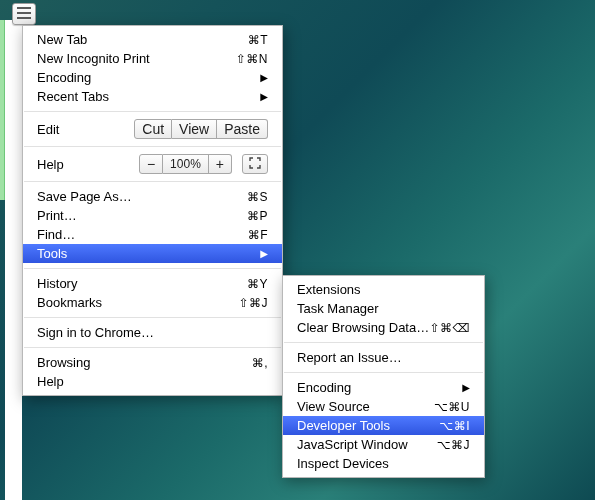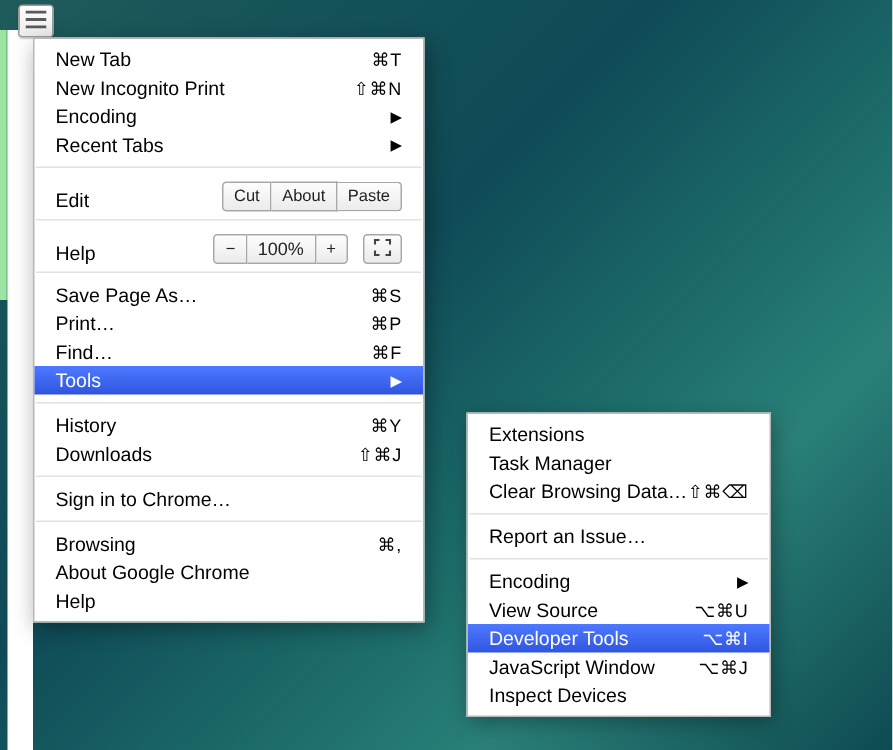--- a/index.html
+++ b/index.html
@@ -17,34 +17,34 @@
     box-shadow: inset 0 1px 0 #fff, 0 1px 1px rgba(0,0,0,0.2);
     display:flex; align-items:center; justify-content:center;
   }
   .hamburger-btn svg { width:14px; height:12px; }
   .menu {
     position:absolute; background:#fff; border:1px solid #b8b8b8;
     box-shadow: 2px 4px 14px rgba(0,0,0,0.35);
     padding: 4px 0;
   }
   .main-menu { left:22px; top:25px; width:261px; }
-  .sub-menu { left:282px; top:275px; width:203px;margin-left:29px; }
+  .sub-menu { left:282px; top:275px; width:203px; }
   .row { display:flex; align-items:center; height:19px; padding:0 14px; color:#000; white-space:nowrap; }
   .row .label { flex:1; }
   .row .shortcut { color:#000; font-size:12px; letter-spacing:0.5px; text-align:right; }
   .row .arrow { margin-left:auto; font-size:10px; color:#000; }
   .row.highlight { background:#3a63f0; background:linear-gradient(#4e79ff,#2f55e0); color:#fff;gap:23px; }
   .row.highlight .shortcut, .row.highlight .arrow { color:#fff; }
   .sep { height:1px; margin:5px 1px; background:#e1e1e1; }
-  .edit-row, .zoom-row { display:flex; align-items:flex-end; height:24px; padding:0 14px; }
+  .edit-row, .zoom-row { display:flex; align-items:center; height:24px; padding:0 14px; }
   .edit-row .label, .zoom-row .label { flex:1; }
   .btn-group { display:flex; }
   .btn {
     height:20px; background:linear-gradient(#fdfdfd,#ebebeb);
-    border:1px solid #a7a7a7; font-size:11px; padding:0 7px;
+    border:1px solid #a7a7a7; font-size:14px; padding:0 7px;
     display:flex; align-items:center; justify-content:center;
     color:#222;
   }
   .btn + .btn { border-left:none; }
   .btn:first-child { border-radius:3px 0 0 3px; }
   .btn:last-child { border-radius:0 3px 3px 0; }
   .btn.solo { border-radius:3px; }
   .zoom-mid { min-width:44px; font-size:12px; }
   .fs-btn { margin-left:10px; width:26px; padding:0; border-radius:3px; }
   .fs-btn svg { width:12px; height:12px; }
@@ -86,21 +86,21 @@
       <span class="label">Recent Tabs</span>
       <span class="arrow">▶</span>
     </div>
 
     <div class="sep"></div>
 
     <div class="edit-row">
       <span class="label">Edit</span>
       <div class="btn-group">
         <div class="btn">Cut</div>
-        <div class="btn">About</div>
+        <div class="btn">View</div>
         <div class="btn">Paste</div>
       </div>
     </div>
 
     <div class="sep"></div>
 
     <div class="zoom-row">
       <span class="label">Help</span>
       <div class="btn-group">
         <div class="btn">−</div>
@@ -140,38 +140,35 @@
       <span class="arrow">▶</span>
     </div>
 
     <div class="sep"></div>
 
     <div class="row">
       <span class="label">History</span>
       <span class="shortcut">⌘Y</span>
     </div>
     <div class="row">
-      <span class="label">Downloads</span>
+      <span class="label">Bookmarks</span>
       <span class="shortcut">⇧⌘J</span>
     </div>
 
     <div class="sep"></div>
 
     <div class="row">
       <span class="label">Sign in to Chrome…</span>
     </div>
 
     <div class="sep"></div>
 
     <div class="row">
       <span class="label">Browsing</span>
       <span class="shortcut">⌘,</span>
-    </div>
-    <div class="row">
-      <span class="label">About Google Chrome</span>
     </div>
     <div class="row">
       <span class="label">Help</span>
     </div>
   </div>
 
   <div class="menu sub-menu">
     <div class="row">
       <span class="label">Extensions</span>
     </div>

